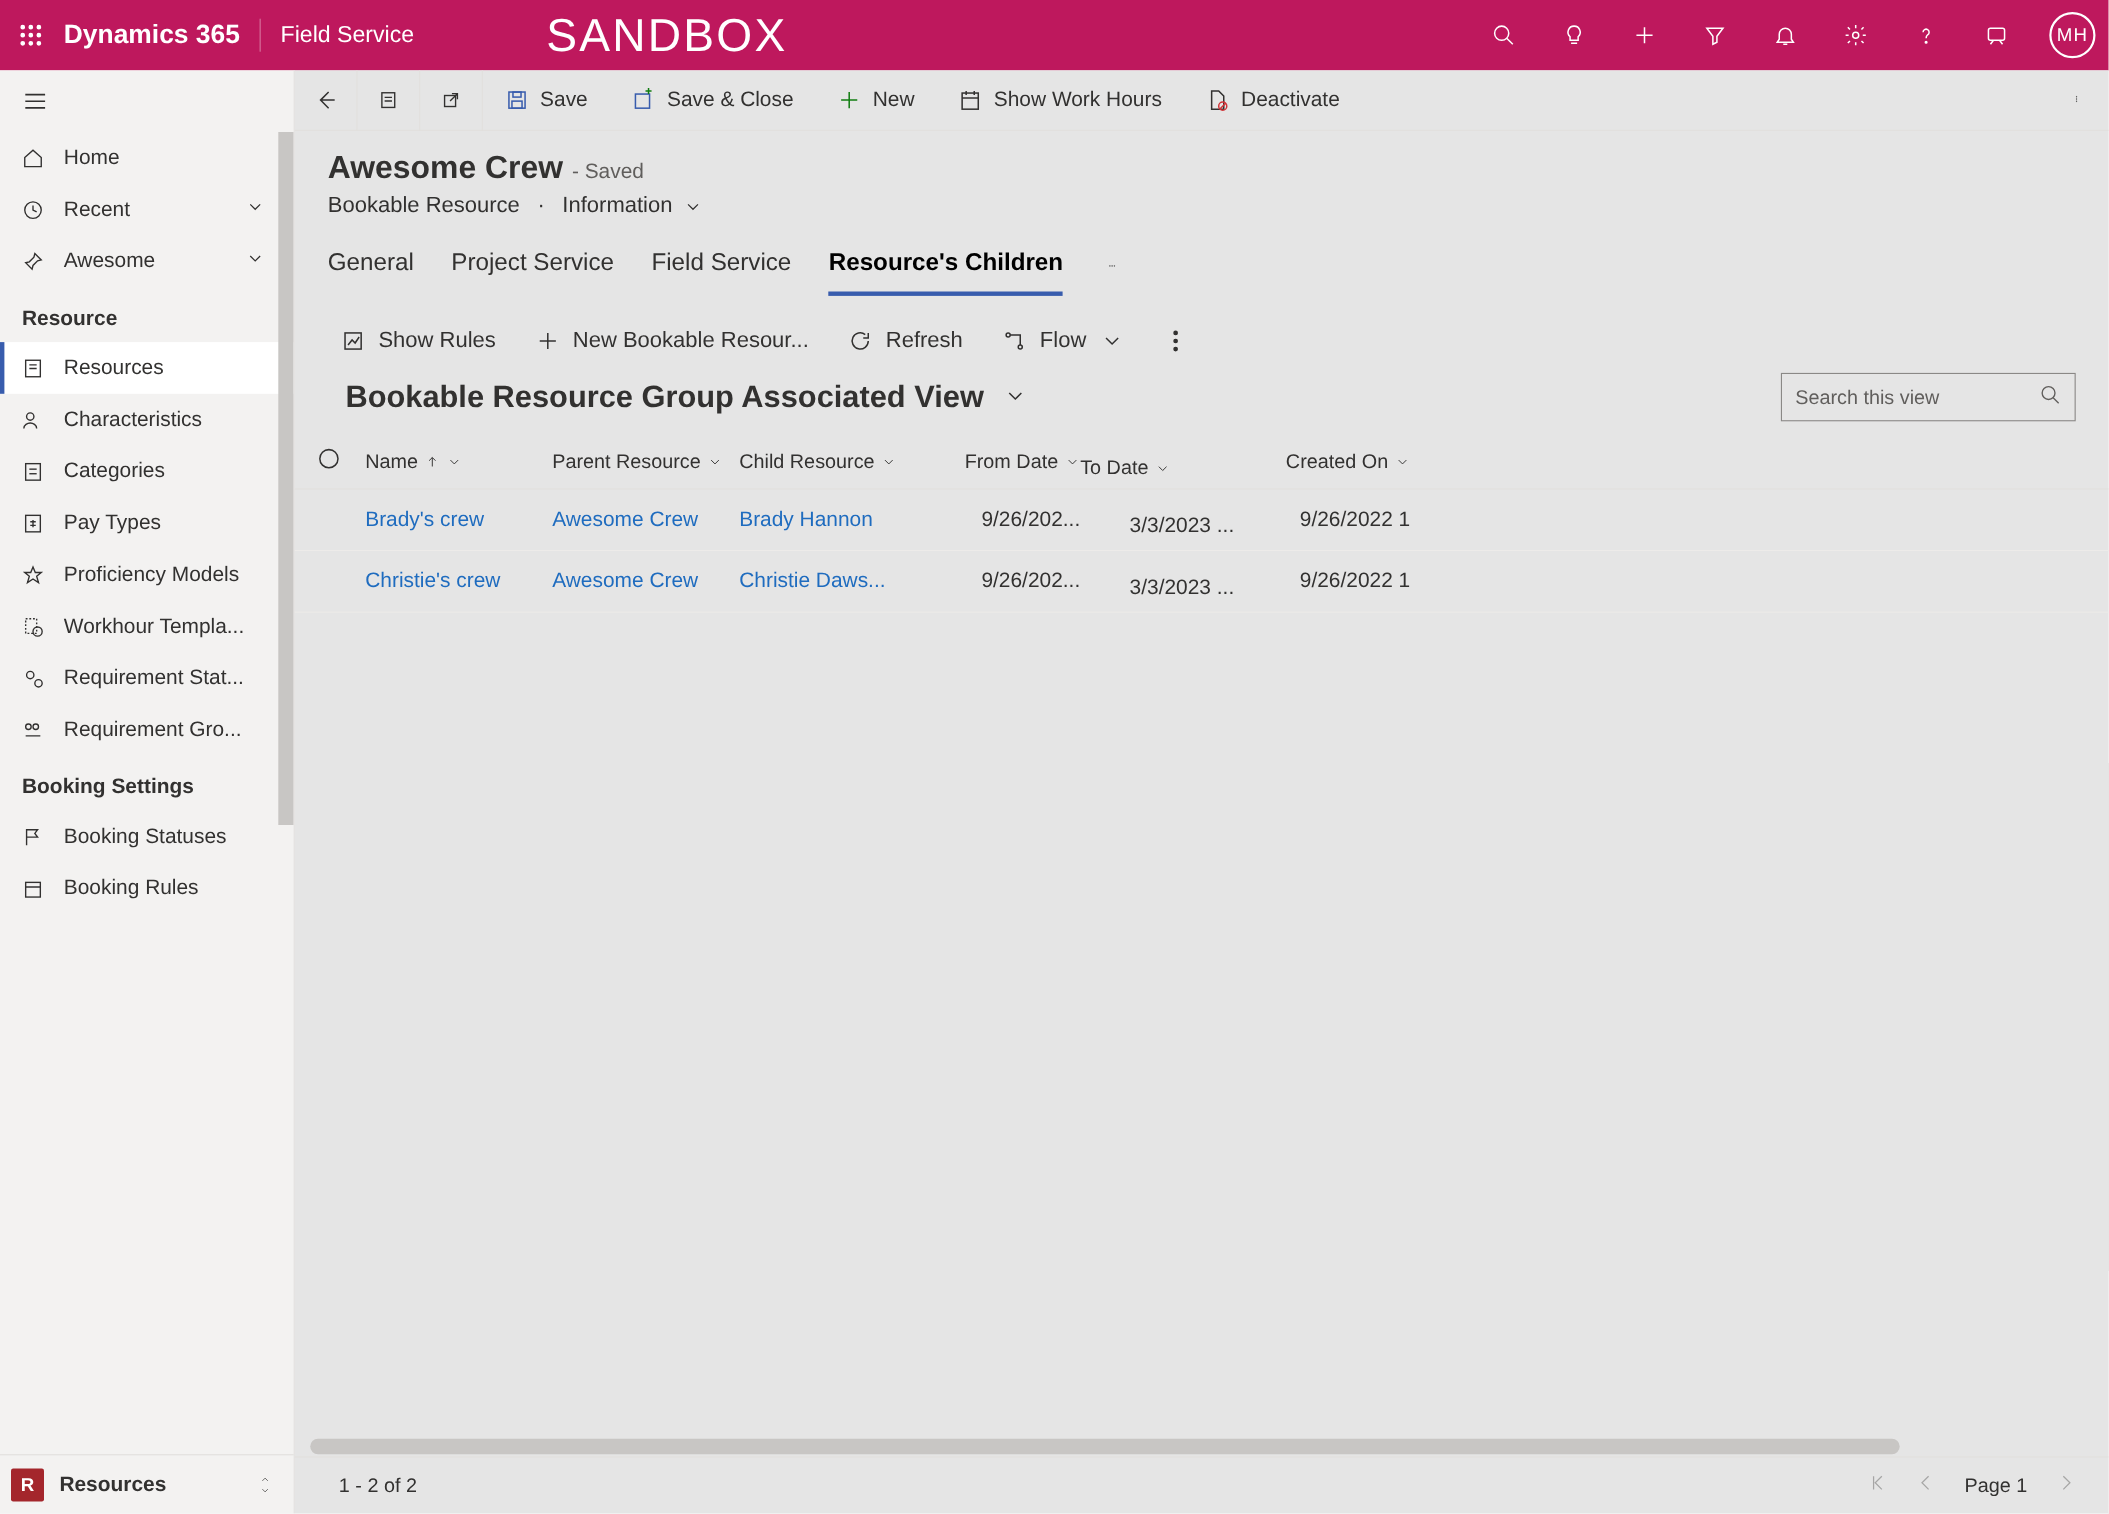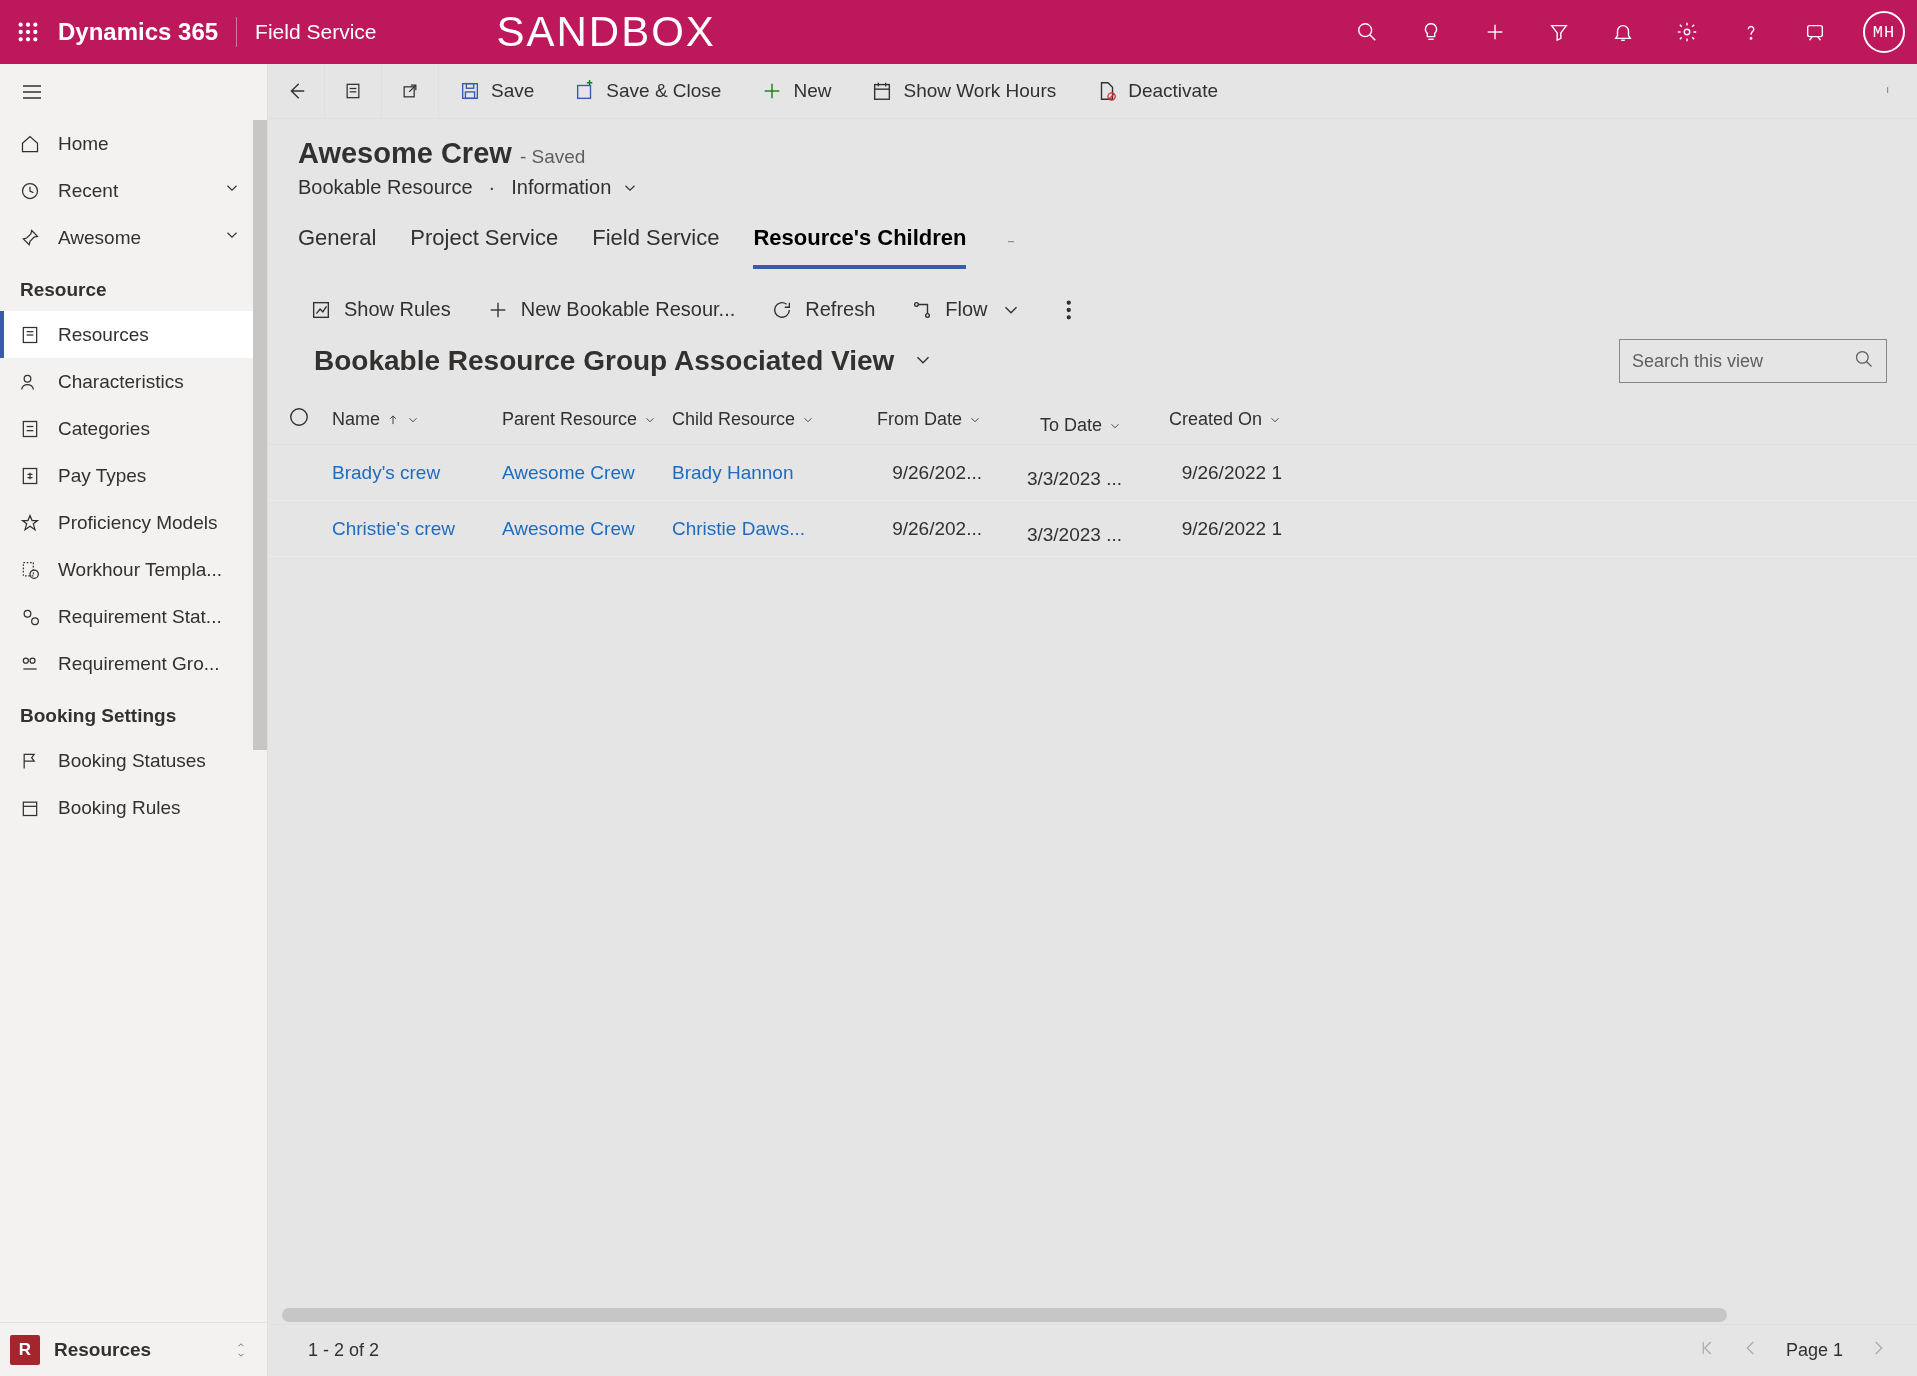--- a/index.html
+++ b/index.html
@@ -5,21 +5,21 @@
   * { box-sizing: border-box; }
   html, body { margin:0; padding:0; font-family: "Segoe UI", sans-serif; font-size:14px; color:#323130; }
   body { width:1917px; height:1376px; transform-origin: top left; }
   
   .topnav { background:#be185d; color:#fff; height:64px; display:flex; align-items:center; padding:0 12px; }
   .waffle { width:40px; height:40px; display:flex; align-items:center; justify-content:center; cursor:pointer;}
   .brand { font-size:24px; font-weight:600; margin-left:14px; }
   .divider { width:1px; height:30px; background:rgba(255,255,255,.4); margin:0 18px; }
   .app-label { font-size:21px; }
   .env-badge { font-size:42px; font-weight:300; letter-spacing:2px; margin-left:120px; }
-  .topnav-right { margin-left:auto; display:flex; align-items:center; gap:32px;font-family:Liberation Mono, monospace; }
+  .topnav-right { margin-left:auto; display:flex; align-items:center; gap:32px; }
   .topicon { width:32px; height:32px; color:#fff; display:flex; align-items:center; justify-content:center; cursor:pointer; }
   .avatar { width:42px; height:42px; border:2px solid #fff; border-radius:50%; display:flex; align-items:center; justify-content:center; font-size:17px; letter-spacing:1px; }
   svg { stroke:currentColor; fill:none; stroke-width:1.5; }
 
   
   .workspace { display:flex; height:calc(1376px - 64px); }
   .sidebar { width:268px; background:#f3f2f1; display:flex; flex-direction:column; border-right:1px solid #e1dfdd; position:relative;}
   .hamburger { height:56px; display:flex; align-items:center; padding-left:20px; cursor:pointer;}
   .nav-scroll { overflow:hidden; flex:1; position:relative;}
   .nav-track { position:absolute; right:0; top:0; width:14px; height:630px; background:#c8c6c4; border-radius:0;}
@@ -64,21 +64,21 @@
   .search-box { margin-left:auto; width:268px; height:44px; border:1px solid #8a8886; display:flex; align-items:center; padding:0 12px; font-size:18px; color:#605e5c;}
   .search-box .mag{margin-left:auto;}
 
   .gridhead { display:flex; align-items:center; height:50px; border-bottom:1px solid #e1dfdd; padding-left:20px; font-size:18px; font-weight:400;}
   .gridhead .sel{width:44px;}
   .col{display:flex; align-items:center; gap:6px; cursor:pointer;}
   .c-name{width:170px;}
   .c-parent{width:170px;}
   .c-child{width:170px;}
   .c-from{width:140px; justify-content:flex-end;}
-  .c-to{width:140px; justify-content:flex-end;margin-top:12px;}
+  .c-to{width:140px; justify-content:flex-start;margin-top:12px;}
   .c-created{width:160px; justify-content:flex-end;}
   .gridrow{display:flex; align-items:center; height:56px; border-bottom:1px solid #edebe9; padding-left:20px; font-size:19px;}
   .gridrow .sel{width:44px;}
   .link{color:#1f6cbf; cursor:pointer;}
   .val{color:#323130;}
   .c-from .val,.c-to .val,.c-created .val{text-align:right; width:100%;}
 
   .hscroll { height:16px; margin:0 30px 0 14px; background:transparent; position:relative;}
   .hscroll .thumb{position:absolute; left:0; top:0; height:14px; width:90%; background:#c8c6c4; border-radius:7px;}
 

